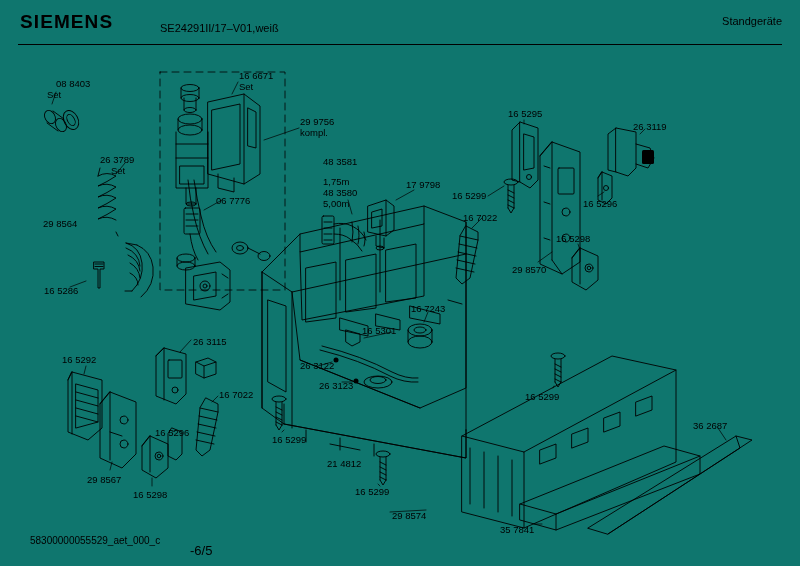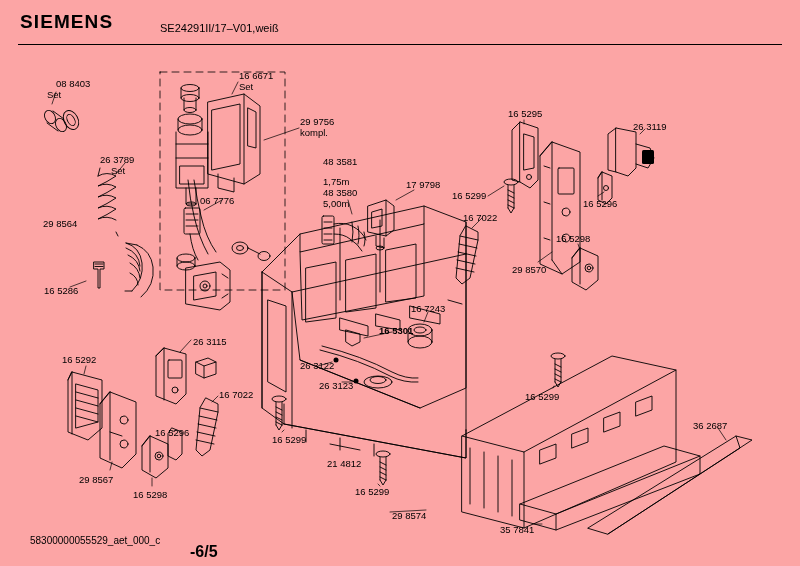--- a/index.html
+++ b/index.html
@@ -8,21 +8,21 @@
     background: #ffffff;
   }
   body {
     font-family: "Liberation Sans", sans-serif;
     color: #000000;
   }
   #page {
     position: relative;
     width: 800px;
     height: 566px;
-    background: #fca5a5;
+    background: #0f766e;
     overflow: hidden;
   }
   
   #header-rule {
     position: absolute;
     left: 18px;
     top: 44px;
     width: 764px;
     height: 1px;
     background: #000000;
@@ -57,22 +57,22 @@
     position: absolute;
     left: 30px;
     top: 535px;
     font-size: 10px;
     text-align: right;
   }
   #footer-page {
     position: absolute;
     left: 190px;
     top: 543px;
-    font-size: 16px;
-    font-weight: bold;
+    font-size: 13px;
+    font-weight: normal;
     text-align: center;
   }
   
   #canvas {
     position: absolute;
     left: 0;
     top: 0;
     width: 800px;
     height: 566px;
   }
@@ -86,20 +86,21 @@
   }
 </style>
 </head>
 <body>
 
 <div id="page">
 
   <div id="brand">SIEMENS</div>
   <div id="model">SE24291II/17–V01,weiß</div>
   <div id="category">
+    <span class="cat-sub">Standgeräte</span>
   </div>
   <div id="header-rule"></div>
 
   <svg id="canvas" viewBox="0 0 800 566">
     <g fill="none" stroke="#000" stroke-width="0.9" stroke-linejoin="round" stroke-linecap="round">
 
       <path d="M160 72 L285 72 L285 290 L160 290 Z" stroke-dasharray="7 5" stroke-width="0.8"></path>
 
       <g transform="translate(40,105)">
         <ellipse cx="10" cy="12" rx="5" ry="7" transform="rotate(-28 10 12)"></ellipse>
@@ -416,42 +417,42 @@
   <div id="labels">
       <div class="lbl" style="left: 56px; top: 78px;">08 8403</div>
       <div class="lbl" style="left: 47px; top: 89px;">Set</div>
       <div class="lbl" style="left: 239px; top: 70px;">16 6671</div>
       <div class="lbl" style="left: 239px; top: 81px;">Set</div>
       <div class="lbl" style="left: 300px; top: 116px;">29 9756</div>
       <div class="lbl" style="left: 300px; top: 127px;">kompl.</div>
       <div class="lbl" style="left: 100px; top: 154px;">26 3789</div>
       <div class="lbl" style="left: 111px; top: 165px;">Set</div>
       <div class="lbl" style="left: 43px; top: 218px;">29 8564</div>
-      <div class="lbl" style="left: 200px; top: 195px;">06 7776</div>
+      <div class="lbl" style="left: 216px; top: 195px;">06 7776</div>
       <div class="lbl" style="left: 323px; top: 156px;">48 3581</div>
       <div class="lbl" style="left: 323px; top: 176px;">1,75m</div>
       <div class="lbl" style="left: 323px; top: 187px;">48 3580</div>
       <div class="lbl" style="left: 323px; top: 198px;">5,00m</div>
       <div class="lbl" style="left: 406px; top: 179px;">17 9798</div>
       <div class="lbl" style="left: 452px; top: 190px;">16 5299</div>
       <div class="lbl" style="left: 463px; top: 212px;">16 7022</div>
       <div class="lbl" style="left: 508px; top: 108px;">16 5295</div>
       <div class="lbl" style="left: 633px; top: 121px;">26 3119</div>
       <div class="lbl" style="left: 583px; top: 198px;">16 5296</div>
       <div class="lbl" style="left: 556px; top: 233px;">16 5298</div>
       <div class="lbl" style="left: 512px; top: 264px;">29 8570</div>
       <div class="lbl" style="left: 44px; top: 285px;">16 5286</div>
       <div class="lbl" style="left: 193px; top: 336px;">26 3115</div>
       <div class="lbl" style="left: 62px; top: 354px;">16 5292</div>
       <div class="lbl" style="left: 219px; top: 389px;">16 7022</div>
       <div class="lbl" style="left: 155px; top: 427px;">16 5296</div>
-      <div class="lbl" style="left: 79px; top: 474px;">29 8567</div>
+      <div class="lbl" style="left: 87px; top: 474px;">29 8567</div>
       <div class="lbl" style="left: 133px; top: 489px;">16 5298</div>
       <div class="lbl" style="left: 411px; top: 303px;">16 7243</div>
-      <div class="lbl" style="left: 379px; top: 325px; font-weight: bold;">16 5301</div>
+      <div class="lbl" style="left: 362px; top: 325px;">16 5301</div>
       <div class="lbl" style="left: 300px; top: 360px;">26 3122</div>
       <div class="lbl" style="left: 319px; top: 380px;">26 3123</div>
       <div class="lbl" style="left: 272px; top: 434px;">16 5299</div>
       <div class="lbl" style="left: 327px; top: 458px;">21 4812</div>
       <div class="lbl" style="left: 355px; top: 486px;">16 5299</div>
       <div class="lbl" style="left: 525px; top: 391px;">16 5299</div>
       <div class="lbl" style="left: 392px; top: 510px;">29 8574</div>
       <div class="lbl" style="left: 500px; top: 524px;">35 7841</div>
       <div class="lbl" style="left: 693px; top: 420px;">36 2687</div>
     </div>

